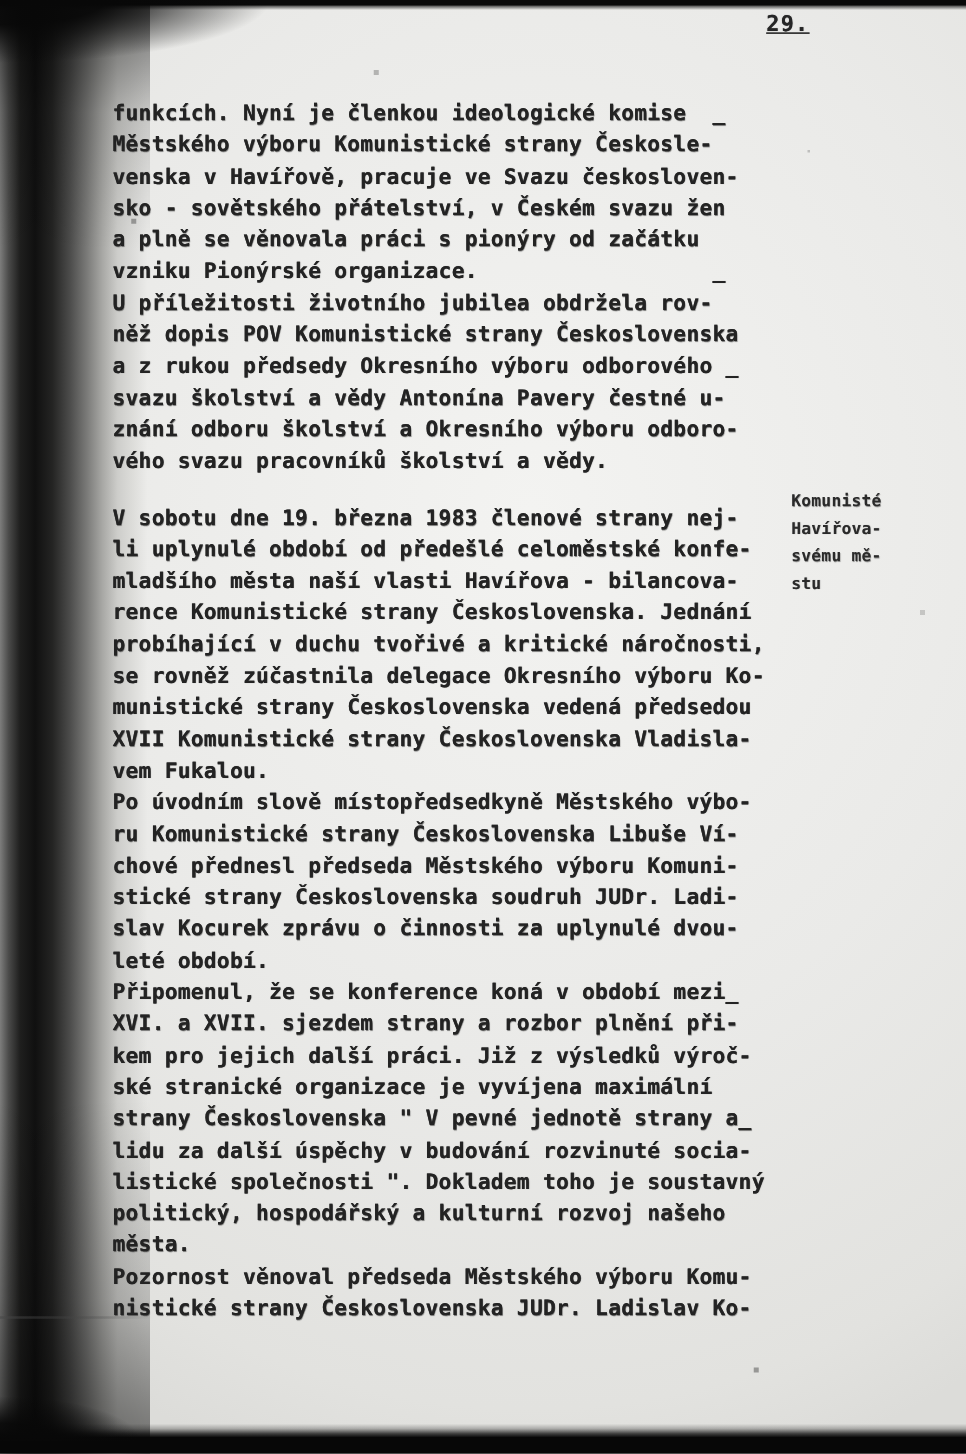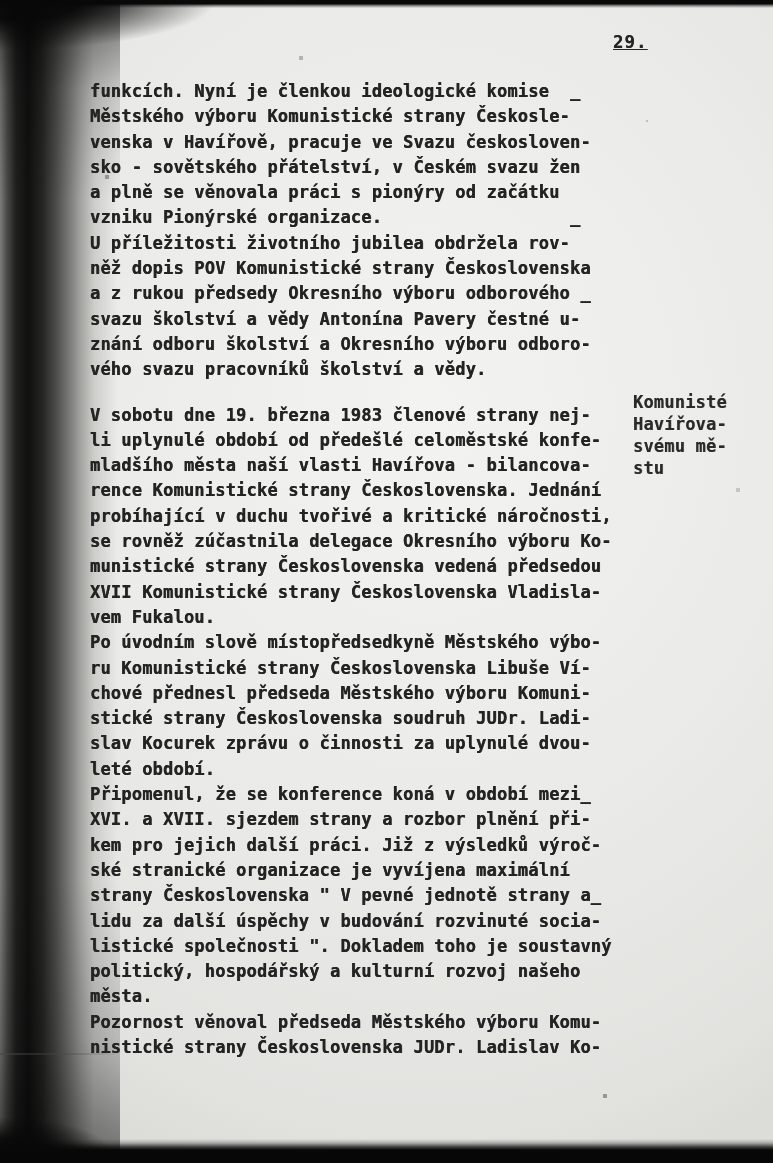--- a/index.html
+++ b/index.html
@@ -63,21 +63,21 @@
       300px 57px 0 1px rgba(50,50,50,0.30),
       230px 243px 0 0 rgba(60,60,60,0.35),
       106px 176px 0 1px rgba(50,50,50,0.40),
       646px 120px 0 0 rgba(90,90,90,0.30),
       737px 489px 0 1px rgba(110,110,110,0.30),
       604px 1095px 0 1px rgba(60,60,60,0.45);
   }
   
   .page-number {
     position: absolute;
-    left: 613px; top: 32px;
+    left: 613px; top: 10px;
     font-size: 17.5px;
     font-weight: bold;
     color: #262626;
     letter-spacing: 1px;
     text-shadow: 0 0 0.6px rgba(38,38,38,0.8);
     text-decoration: underline;
   }
   .text-column {
     position: absolute;
     left: 90px; top: 79px;
@@ -88,21 +88,21 @@
     line-height: 25.3px;
     letter-spacing: 0.2px;
     text-shadow: 0.4px 0.4px 0.6px rgba(35,35,35,0.55), 0 0 0.5px rgba(35,35,35,0.7);
   }
   .text-block + .text-block { margin-top: 20px; }
   .text-line { white-space: pre; }
   .margin-note {
     position: absolute;
     left: 633px; top: 391px;
     color: #2a2a2a;
-    font-size: 17px;
+    font-size: 13px;
     font-weight: bold;
     line-height: 22px;
     letter-spacing: 0.2px;
     text-shadow: 0.4px 0.4px 0.6px rgba(40,40,40,0.5);
   }
 </style>
 </head>
 <body>
 
 <div class="scan-page">

